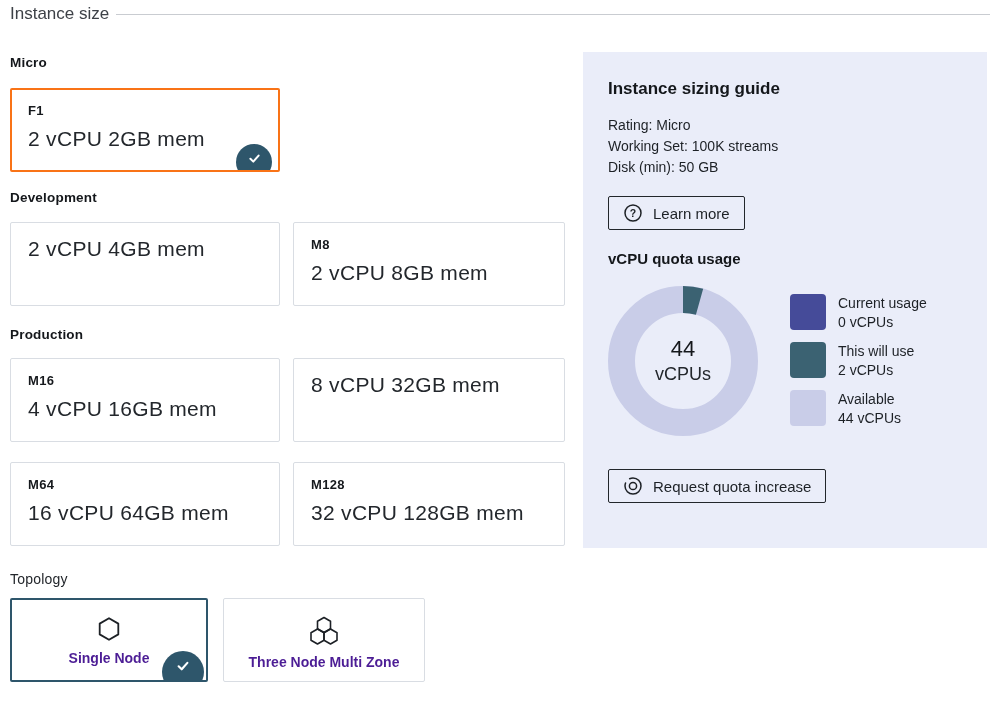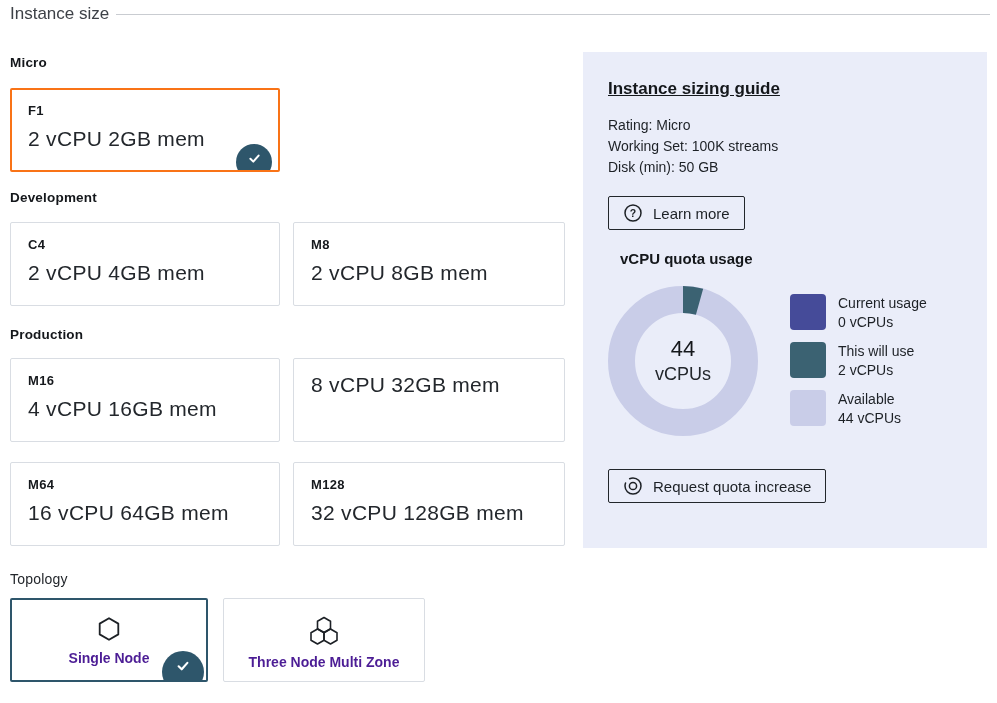--- a/index.html
+++ b/index.html
@@ -28,26 +28,26 @@
   
   .topo-card{position:absolute;box-sizing:border-box;background:#fff;border:1px solid #d9dde3;border-radius:2px;
              overflow:hidden;cursor:pointer;text-align:center;padding:12px 6px;}
   .topo-card.selected{border:2px solid #2E566B;padding:11px 5px;}
   .topo-icon{display:block;margin:5px auto 8px;}
   .topo-label{font-size:14px;font-weight:bold;color:#4c1d95;}
 
   
   .panel{position:absolute;left:583px;top:52px;width:404px;height:496px;background:#EAEDF9;
          box-sizing:border-box;padding:27px 25px;}
-  .panel-title{font-size:17px;font-weight:bold;margin:0 0 16px;color:#14171b;text-decoration:underline;}
+  .panel-title{font-size:17px;font-weight:bold;margin:0 0 16px;color:#14171b;}
   .panel-line{font-size:14px;line-height:21px;color:#1d2126;}
   .btn{display:inline-flex;align-items:center;gap:10px;border:1px solid #22262b;border-radius:2px;
        background:transparent;font-size:15px;height:34px;padding:0 14px;font-family:inherit;color:#1d2126;cursor:pointer;}
   .learn-btn{margin-top:18px;}
-  .quota-title{font-size:15px;font-weight:bold;margin:20px 12px 0;color:#14171b;}
+  .quota-title{font-size:15px;font-weight:bold;margin:20px 0 0;color:#14171b;}
   .chart-row{display:flex;align-items:center;gap:32px;margin-top:19px;}
   .donut-wrap{position:relative;width:150px;height:150px;flex:none;}
   .donut-center{position:absolute;inset:0;display:flex;flex-direction:column;align-items:center;justify-content:center;}
   .donut-value{font-size:22px;font-weight:400;color:#14171b;line-height:1;}
   .donut-unit{font-size:18px;color:#23272c;margin-top:4px;}
   .legend{display:flex;flex-direction:column;gap:10px;}
   .legend-item{display:flex;align-items:flex-start;gap:12px;}
   .legend-swatch{width:36px;height:36px;border-radius:4px;flex:none;}
   .legend-text{font-size:14px;line-height:19px;color:#1d2126;}
   .request-btn{margin-top:33px;}
@@ -68,21 +68,20 @@
     <div class="card-spec">2 vCPU 2GB mem</div>
     <div class="badge small">
       <svg width="15" height="15" viewBox="0 0 15 15">
         <polyline points="3.4,7.8 6.3,10.6 11.6,4.6" fill="none" stroke="#ffffff" stroke-width="2" stroke-linecap="round" stroke-linejoin="round"></polyline>
       </svg>
     </div>
   </div>
 
   <div class="section-label" style="left:10px;top:190px;">Development</div>
   <div class="card" style="left:10px;top:222px;width:270px;height:84px;">
-    <div class="card-id">C4</div>
     <div class="card-spec">2 vCPU 4GB mem</div>
   </div>
   <div class="card" style="left:293px;top:222px;width:272px;height:84px;">
     <div class="card-id">M8</div>
     <div class="card-spec">2 vCPU 8GB mem</div>
   </div>
 
   <div class="section-label" style="left:10px;top:327px;">Production</div>
   <div class="card" style="left:10px;top:358px;width:270px;height:84px;">
     <div class="card-id">M16</div>

